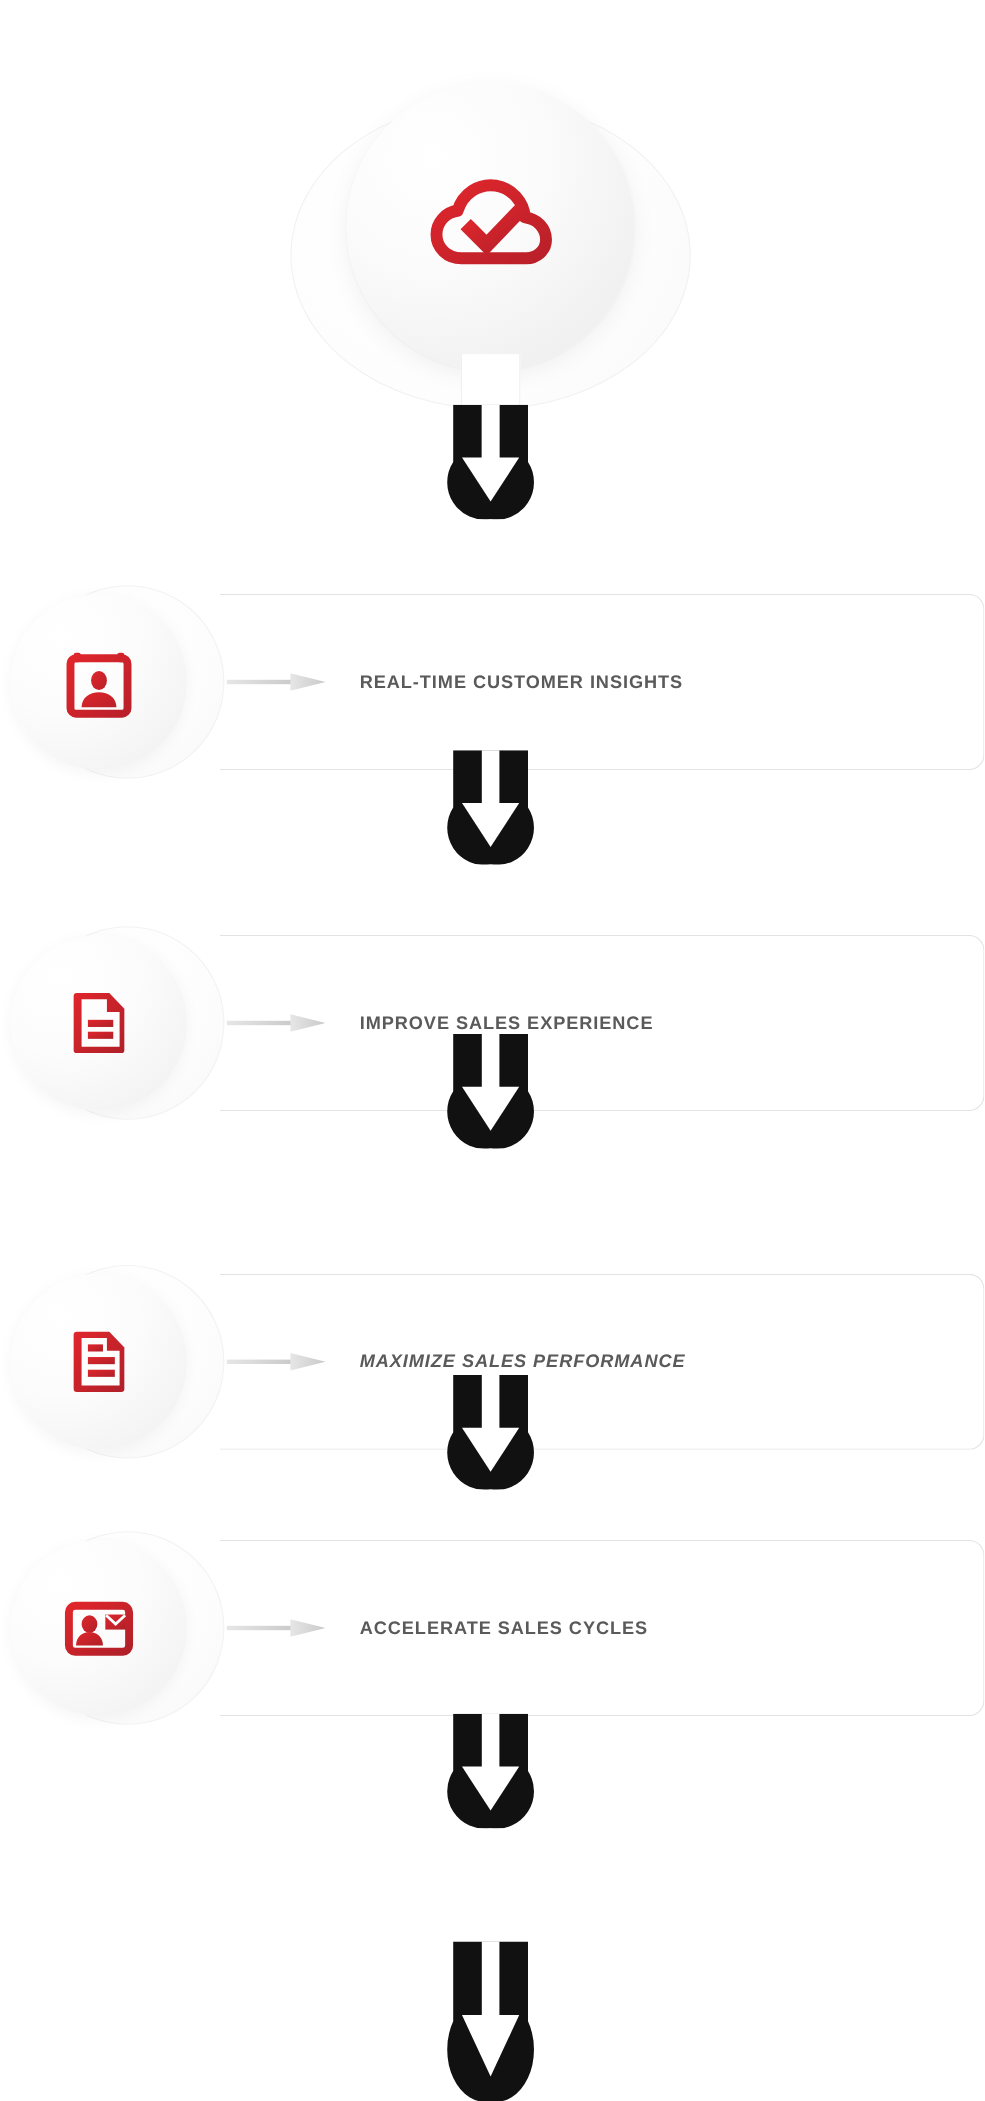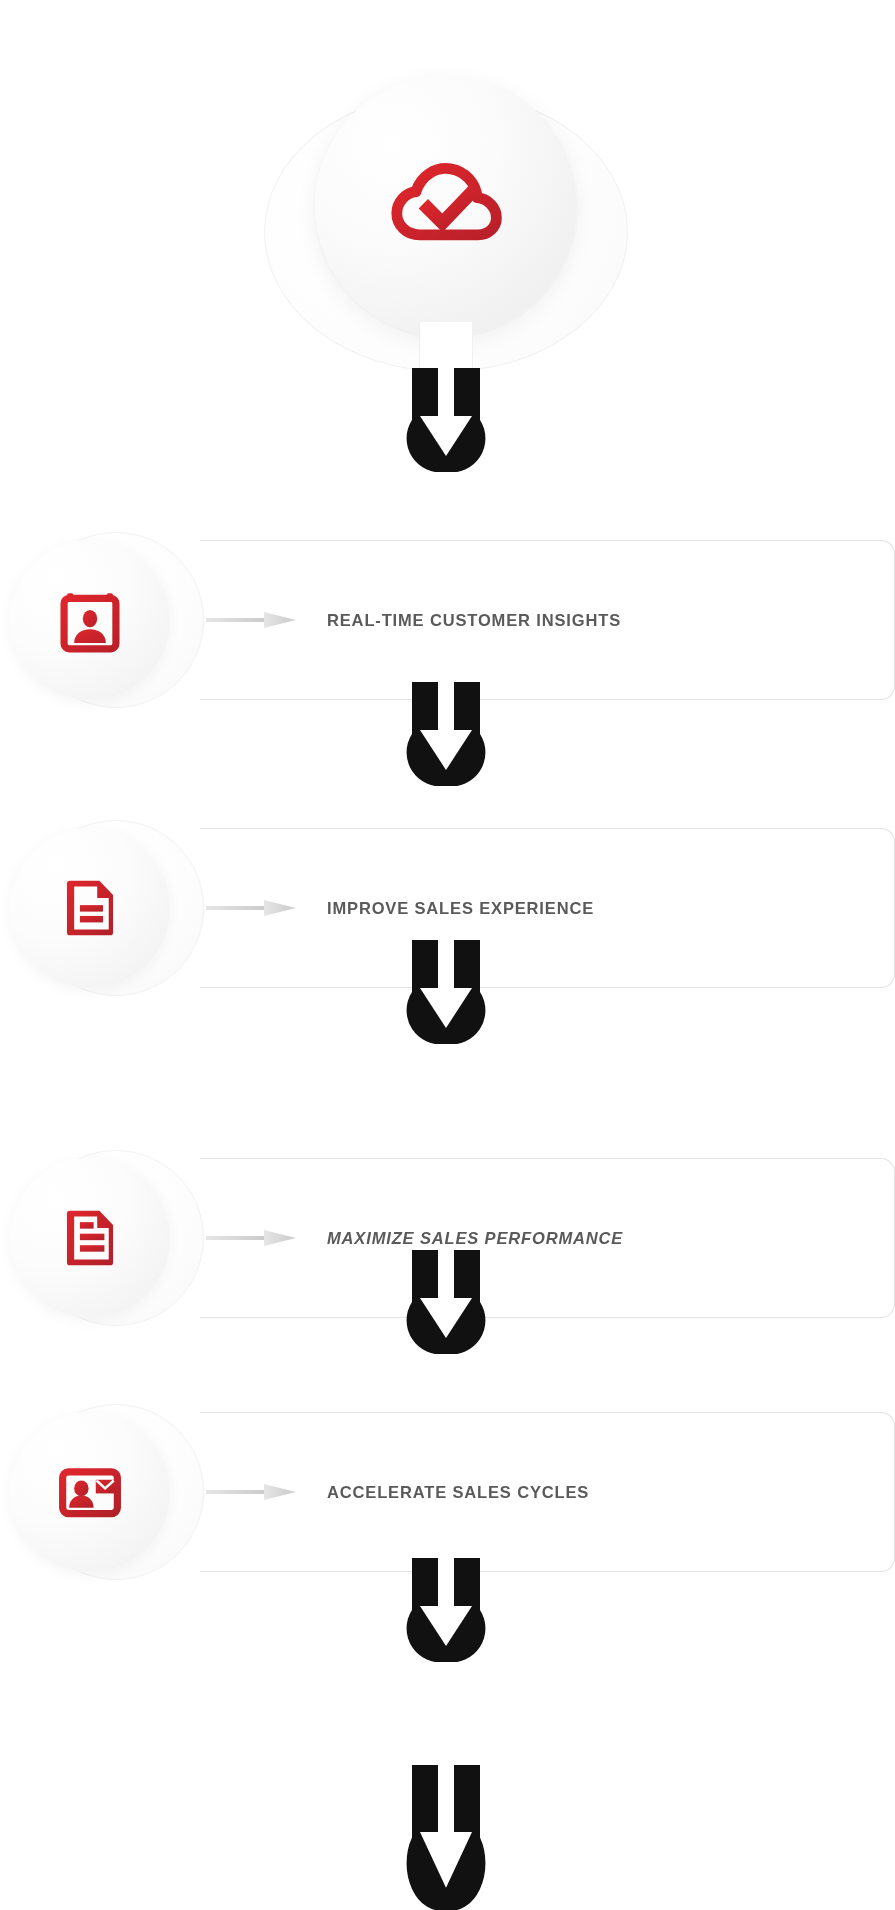--- a/index.html
+++ b/index.html
@@ -214,21 +214,21 @@
   </div>
 
   <div class="dn-arrow" style="left:398px; top:682px;">
     <svg viewBox="0 0 96 104">
       <path d="M14 0 H82 V52 A34 34 0 0 1 48 104 A34 34 0 0 1 14 52 Z" fill="#111111"></path>
       <rect x="40" y="-2" width="16" height="52" fill="#ffffff"></rect>
       <path d="M22 48 H74 L48 88 Z" fill="#ffffff"></path>
     </svg>
   </div>
 
-  <div class="row" style="top:828px;padding-left:48px;">
+  <div class="row" style="top:850px;padding-left:48px;">
     <div class="row-card"></div>
     <div class="row-badge">
       <div class="badge-halo"></div>
       <div class="badge-disc">
         <svg class="badge-icon" viewBox="0 0 100 100">
           <defs>
             <linearGradient id="gRed2" x1="0" y1="0" x2="1" y2="1">
               <stop offset="0%" stop-color="#E0262C"></stop>
                 <stop offset="100%" stop-color="#B02029"></stop>
             </linearGradient>
@@ -287,21 +287,21 @@
   </div>
 
   <div class="dn-arrow" style="left:398px; top:1250px;">
     <svg viewBox="0 0 96 104">
       <path d="M14 0 H82 V52 A34 34 0 0 1 48 104 A34 34 0 0 1 14 52 Z" fill="#111111"></path>
       <rect x="40" y="-2" width="16" height="52" fill="#ffffff"></rect>
       <path d="M22 48 H74 L48 88 Z" fill="#ffffff"></path>
     </svg>
   </div>
 
-  <div class="row" style="top:1400px;margin-top:12px;">
+  <div class="row" style="top:1400px;">
     <div class="row-card"></div>
     <div class="row-badge">
       <div class="badge-halo"></div>
       <div class="badge-disc">
         <svg class="badge-icon" viewBox="0 0 100 100">
           <defs>
             <linearGradient id="gRed4" x1="0" y1="0" x2="1" y2="1">
               <stop offset="0%" stop-color="#E0262C"></stop>
                 <stop offset="100%" stop-color="#B02029"></stop>
             </linearGradient>

